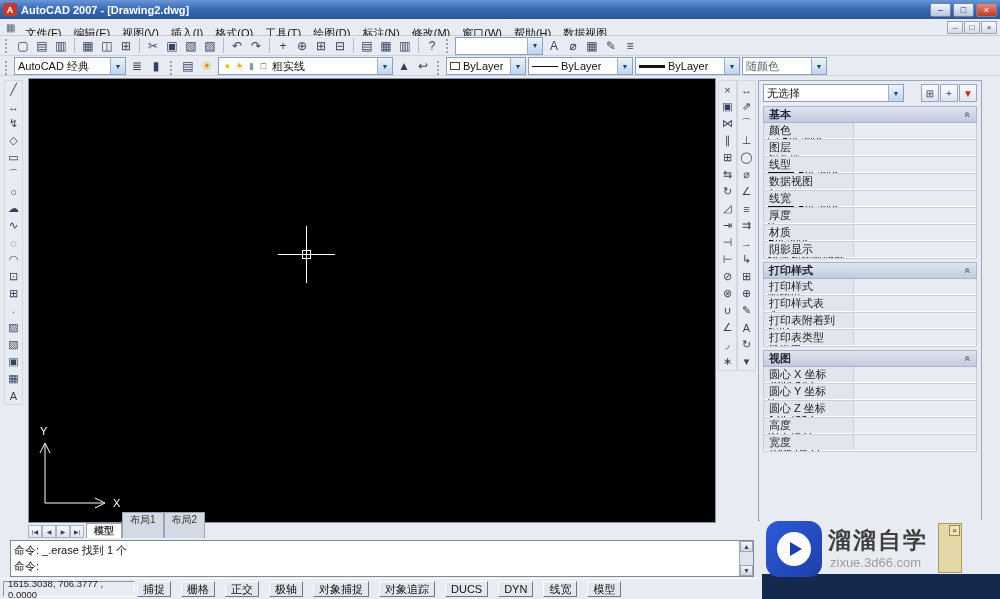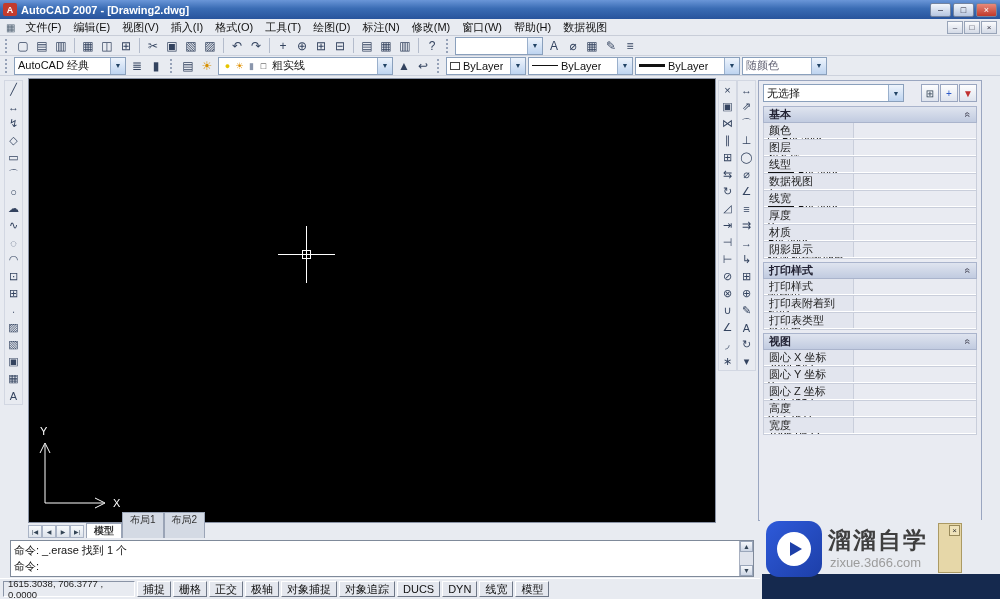--- a/index.html
+++ b/index.html
@@ -16,30 +16,30 @@
   .win-btns{margin-left:auto;display:flex;gap:2px;}
   .wbtn{width:21px;height:14px;font-size:9px;font-weight:normal;display:flex;align-items:center;justify-content:center;
     background:linear-gradient(#f2f6fc,#b6c6e0);color:#223;border:1px solid #73839f;border-radius:2px;}
   .wbtn.close{background:linear-gradient(#e88a7a,#c0392b);color:#fff;}
 
   
   .menubar{position:absolute;top:19px;left:0;width:100%;height:17px;background:#e8ebf1;
     border-bottom:1px solid #c8cdd8;display:flex;align-items:center;font-size:11px;padding-left:2px;}
   .doc-icon{font-size:10px;color:#567;margin:0 4px;}
   .menu-items{display:flex;height:100%;}
-  .mitem{padding:0 6px;line-height:16px;color:#111;white-space:nowrap;}
+  .mitem{padding:6px 6px;line-height:16px;color:#111;white-space:nowrap;}
   .mdi-btns{margin-left:auto;display:flex;gap:1px;padding-right:3px;}
   .mdibtn{width:16px;height:13px;border:1px solid #98a4b8;background:linear-gradient(#fafbfd,#d4dae6);
     font-size:8px;display:flex;align-items:center;justify-content:center;color:#334;}
 
   
   .tb{position:absolute;left:0;width:100%;height:20px;background:#e8ebf1;border-bottom:1px solid #cdd2dd;
     display:flex;align-items:center;padding:0 2px;gap:2px;}
   .row1{top:36px;}
-  .row2{top:56px;}
+  .row2{top:56px;align-items:flex-end;}
   .grip{width:4px;height:14px;border-left:2px dotted #96a2b8;margin:0 3px;}
   .iconrow{display:flex;align-items:center;gap:1px;}
   .tbtn{width:18px;height:18px;display:flex;align-items:center;justify-content:center;font-size:12px;color:#33435f;cursor:default;}
   .tsep{width:1px;height:15px;background:#b4bccc;margin:0 3px;}
 
   .combo{display:flex;align-items:center;height:18px;background:#fff;border:1px solid #8aa0bc;
     font-size:11px;padding-left:3px;gap:3px;position:relative;}
   .combo .combo-text{white-space:nowrap;overflow:hidden;color:#111;}
   .combo .arrow{margin-left:auto;width:15px;align-self:stretch;background:linear-gradient(#eef4fc,#bed4f0);
     border-left:1px solid #9ab0cc;font-size:7px;color:#246;display:flex;align-items:center;justify-content:center;}
@@ -415,20 +415,26 @@
             <span>打印样式</span>
             <span class="sec-chev">«</span>
           </div>
           <div class="prow">
             <div class="plabel">打印样式</div>
             <div class="pvalue">
               <span>随颜色</span>
             </div>
           </div>
           <div class="prow">
+            <div class="plabel">打印样式表</div>
+            <div class="pvalue">
+              <span>无</span>
+            </div>
+          </div>
+          <div class="prow">
             <div class="plabel">打印表附着到</div>
             <div class="pvalue">
               <span>模型</span>
             </div>
           </div>
           <div class="prow">
             <div class="plabel">打印表类型</div>
             <div class="pvalue">
               <span>不可用</span>
             </div>
@@ -477,21 +483,21 @@
         <div class="cline">命令:</div>
       </div>
     <div class="cmd-scroll">
       <span class="sbar-btn">▲</span>
       <span class="sbar-btn">▼</span>
     </div>
   </div>
 
   <div class="statusbar">
     <div class="coords">1615.3038, 706.3777 , 0.0000</div>
-    <div id="toggles" style="display:flex;gap:2px;">
+    <div id="toggles" style="display:flex;gap:10px;">
         <div class="toggle">捕捉</div>
         <div class="toggle">栅格</div>
         <div class="toggle">正交</div>
         <div class="toggle">极轴</div>
         <div class="toggle">对象捕捉</div>
         <div class="toggle">对象追踪</div>
         <div class="toggle">DUCS</div>
         <div class="toggle">DYN</div>
         <div class="toggle">线宽</div>
         <div class="toggle">模型</div>

